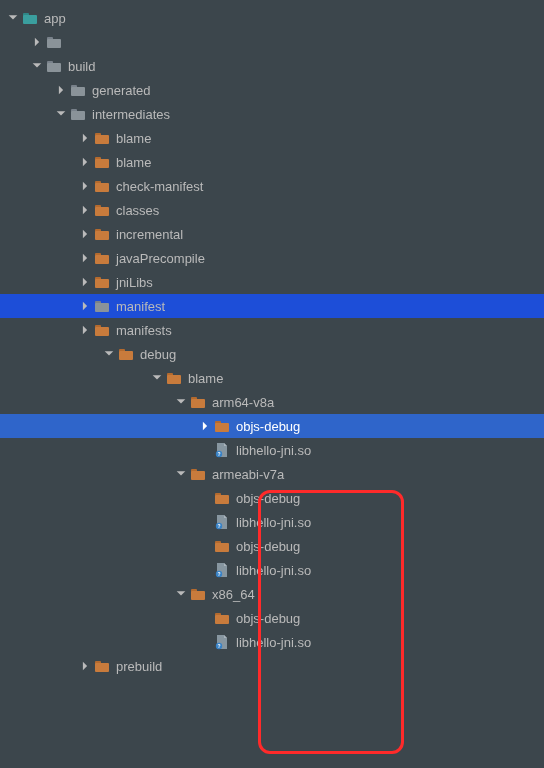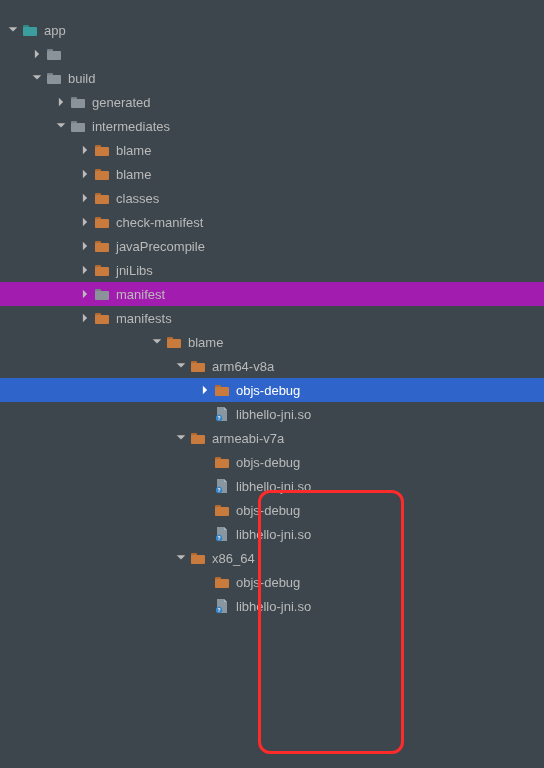--- a/index.html
+++ b/index.html
@@ -1,19 +1,19 @@
 <!DOCTYPE html>
 <html><head>
 <meta charset="utf-8">
 <style>
   html,body{margin:0;padding:0;background:#3c464c;color:#bababa;font-family:"Segoe UI",Arial,sans-serif;font-size:13px;width:544px;height:768px;overflow:hidden}
-  .tree{position:relative;padding-top:18px}
+  .tree{position:relative;padding-top:6px}
   .row{height:24px;display:flex;align-items:center;white-space:nowrap;position:relative}
   .row.sel{background:#2f65ca;color:#fff}
-  .row.hover{background:#a21caf}
+  .row.hover{background:#1d4ed8}
   .indent{display:inline-block}
   .arrow{width:14px;height:14px;margin-right:2px;display:inline-flex;align-items:center;justify-content:center}
   .arrow svg{fill:#bababa}
   .row.sel .arrow svg{fill:#fff}
   .icon{width:16px;height:16px;margin-right:6px;display:inline-flex;align-items:center;justify-content:center}
   .label{color:inherit}
   .callout{position:absolute;border:3px solid #ff2a2a;border-radius:12px;pointer-events:none}
   .folder-body{fill:#c87b3c}
   .folder-tab{fill:#b46a2e}
   .folder-body.g{fill:#8a9399}
@@ -135,36 +135,51 @@
         <svg width="10" height="10" viewBox="0 0 14 14">
           <path d="M4 1 L10 7 L4 13 Z"></path>
         </svg>
       </span>
       <span class="icon">
         <svg width="16" height="16" viewBox="0 0 16 16">
           <rect class="folder-tab" x="1" y="3" width="6" height="3" rx="1"></rect>
           <rect class="folder-body" x="1" y="5" width="14" height="9" rx="1"></rect>
         </svg>
       </span>
+      <span class="label">check-manifest</span>
+    </div>
+    <div class="row">
+      <span class="indent" style="width:78px"></span>
+      <span class="arrow">
+        <svg width="10" height="10" viewBox="0 0 14 14">
+          <path d="M4 1 L10 7 L4 13 Z"></path>
+        </svg>
+      </span>
+      <span class="icon">
+        <svg width="16" height="16" viewBox="0 0 16 16">
+          <rect class="folder-tab" x="1" y="3" width="6" height="3" rx="1"></rect>
+          <rect class="folder-body" x="1" y="5" width="14" height="9" rx="1"></rect>
+        </svg>
+      </span>
       <span class="label">classes</span>
     </div>
     <div class="row">
       <span class="indent" style="width:78px"></span>
       <span class="arrow">
         <svg width="10" height="10" viewBox="0 0 14 14">
           <path d="M4 1 L10 7 L4 13 Z"></path>
         </svg>
       </span>
       <span class="icon">
         <svg width="16" height="16" viewBox="0 0 16 16">
           <rect class="folder-tab" x="1" y="3" width="6" height="3" rx="1"></rect>
           <rect class="folder-body" x="1" y="5" width="14" height="9" rx="1"></rect>
         </svg>
       </span>
-      <span class="label">check-manifest</span>
+      <span class="label">incremental</span>
     </div>
     <div class="row">
       <span class="indent" style="width:78px"></span>
       <span class="arrow">
         <svg width="10" height="10" viewBox="0 0 14 14">
           <path d="M4 1 L10 7 L4 13 Z"></path>
         </svg>
       </span>
       <span class="icon">
         <svg width="16" height="16" viewBox="0 0 16 16">
@@ -211,20 +226,35 @@
           <path d="M4 1 L10 7 L4 13 Z"></path>
         </svg>
       </span>
       <span class="icon">
         <svg width="16" height="16" viewBox="0 0 16 16">
           <rect class="folder-tab" x="1" y="3" width="6" height="3" rx="1"></rect>
           <rect class="folder-body" x="1" y="5" width="14" height="9" rx="1"></rect>
         </svg>
       </span>
       <span class="label">manifests</span>
+    </div>
+    <div class="row">
+      <span class="indent" style="width:102px"></span>
+      <span class="arrow">
+        <svg width="10" height="10" viewBox="0 0 14 14">
+          <path d="M1 3 L7 9 L13 3 Z"></path>
+        </svg>
+      </span>
+      <span class="icon">
+        <svg width="16" height="16" viewBox="0 0 16 16">
+          <rect class="folder-tab" x="1" y="3" width="6" height="3" rx="1"></rect>
+          <rect class="folder-body" x="1" y="5" width="14" height="9" rx="1"></rect>
+        </svg>
+      </span>
+      <span class="label">debug</span>
     </div>
     <div class="row">
       <span class="indent" style="width:150px"></span>
       <span class="arrow">
         <svg width="10" height="10" viewBox="0 0 14 14">
           <path d="M1 3 L7 9 L13 3 Z"></path>
         </svg>
       </span>
       <span class="icon">
         <svg width="16" height="16" viewBox="0 0 16 16">
@@ -372,14 +402,29 @@
       <span class="icon">
         <svg width="16" height="16" viewBox="0 0 16 16">
           <path d="M3 1 h7 l3 3 v11 h-10 z" fill="#8796a0"></path>
           <path d="M10 1 v3 h3 z" fill="#a9b4bc"></path>
           <circle cx="5" cy="12" r="3.2" fill="#3882c6"></circle>
           <text x="5" y="14" text-anchor="middle" font-size="5" fill="#fff" font-weight="bold">?</text>
         </svg>
       </span>
       <span class="label">libhello-jni.so</span>
     </div>
+    <div class="row">
+      <span class="indent" style="width:78px"></span>
+      <span class="arrow">
+        <svg width="10" height="10" viewBox="0 0 14 14">
+          <path d="M4 1 L10 7 L4 13 Z"></path>
+        </svg>
+      </span>
+      <span class="icon">
+        <svg width="16" height="16" viewBox="0 0 16 16">
+          <rect class="folder-tab" x="1" y="3" width="6" height="3" rx="1"></rect>
+          <rect class="folder-body" x="1" y="5" width="14" height="9" rx="1"></rect>
+        </svg>
+      </span>
+      <span class="label">prebuild</span>
+    </div>
   </div>
 <div class="callout" id="callout" style="top: 490px; left: 258px; width: 140px; height: 258px;"></div>
 
 </body></html>

